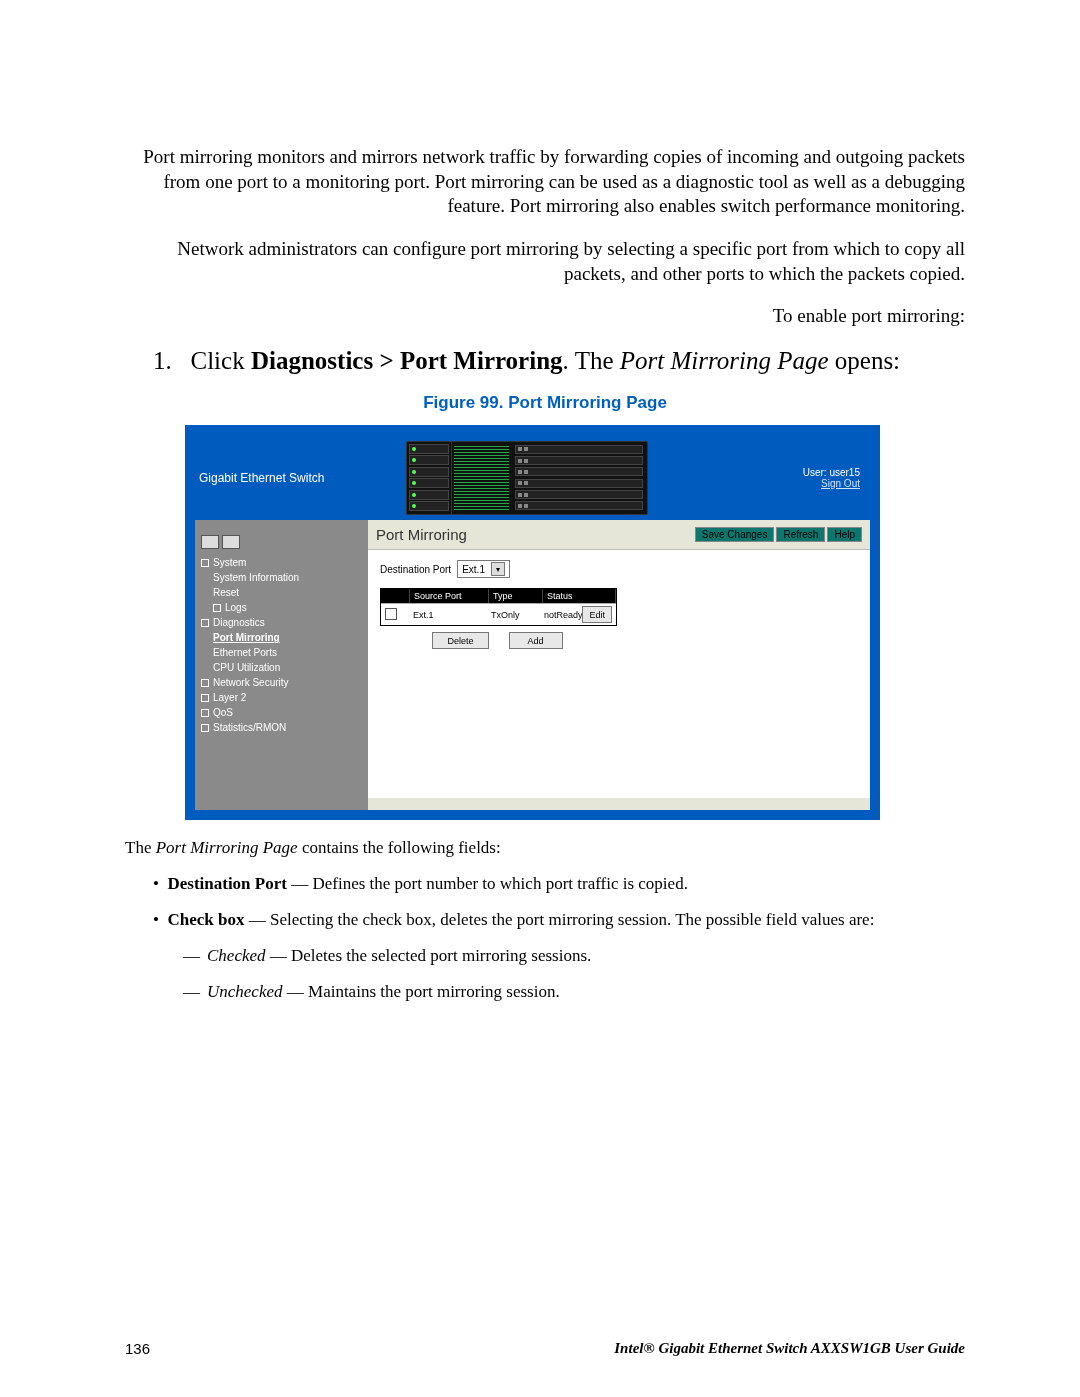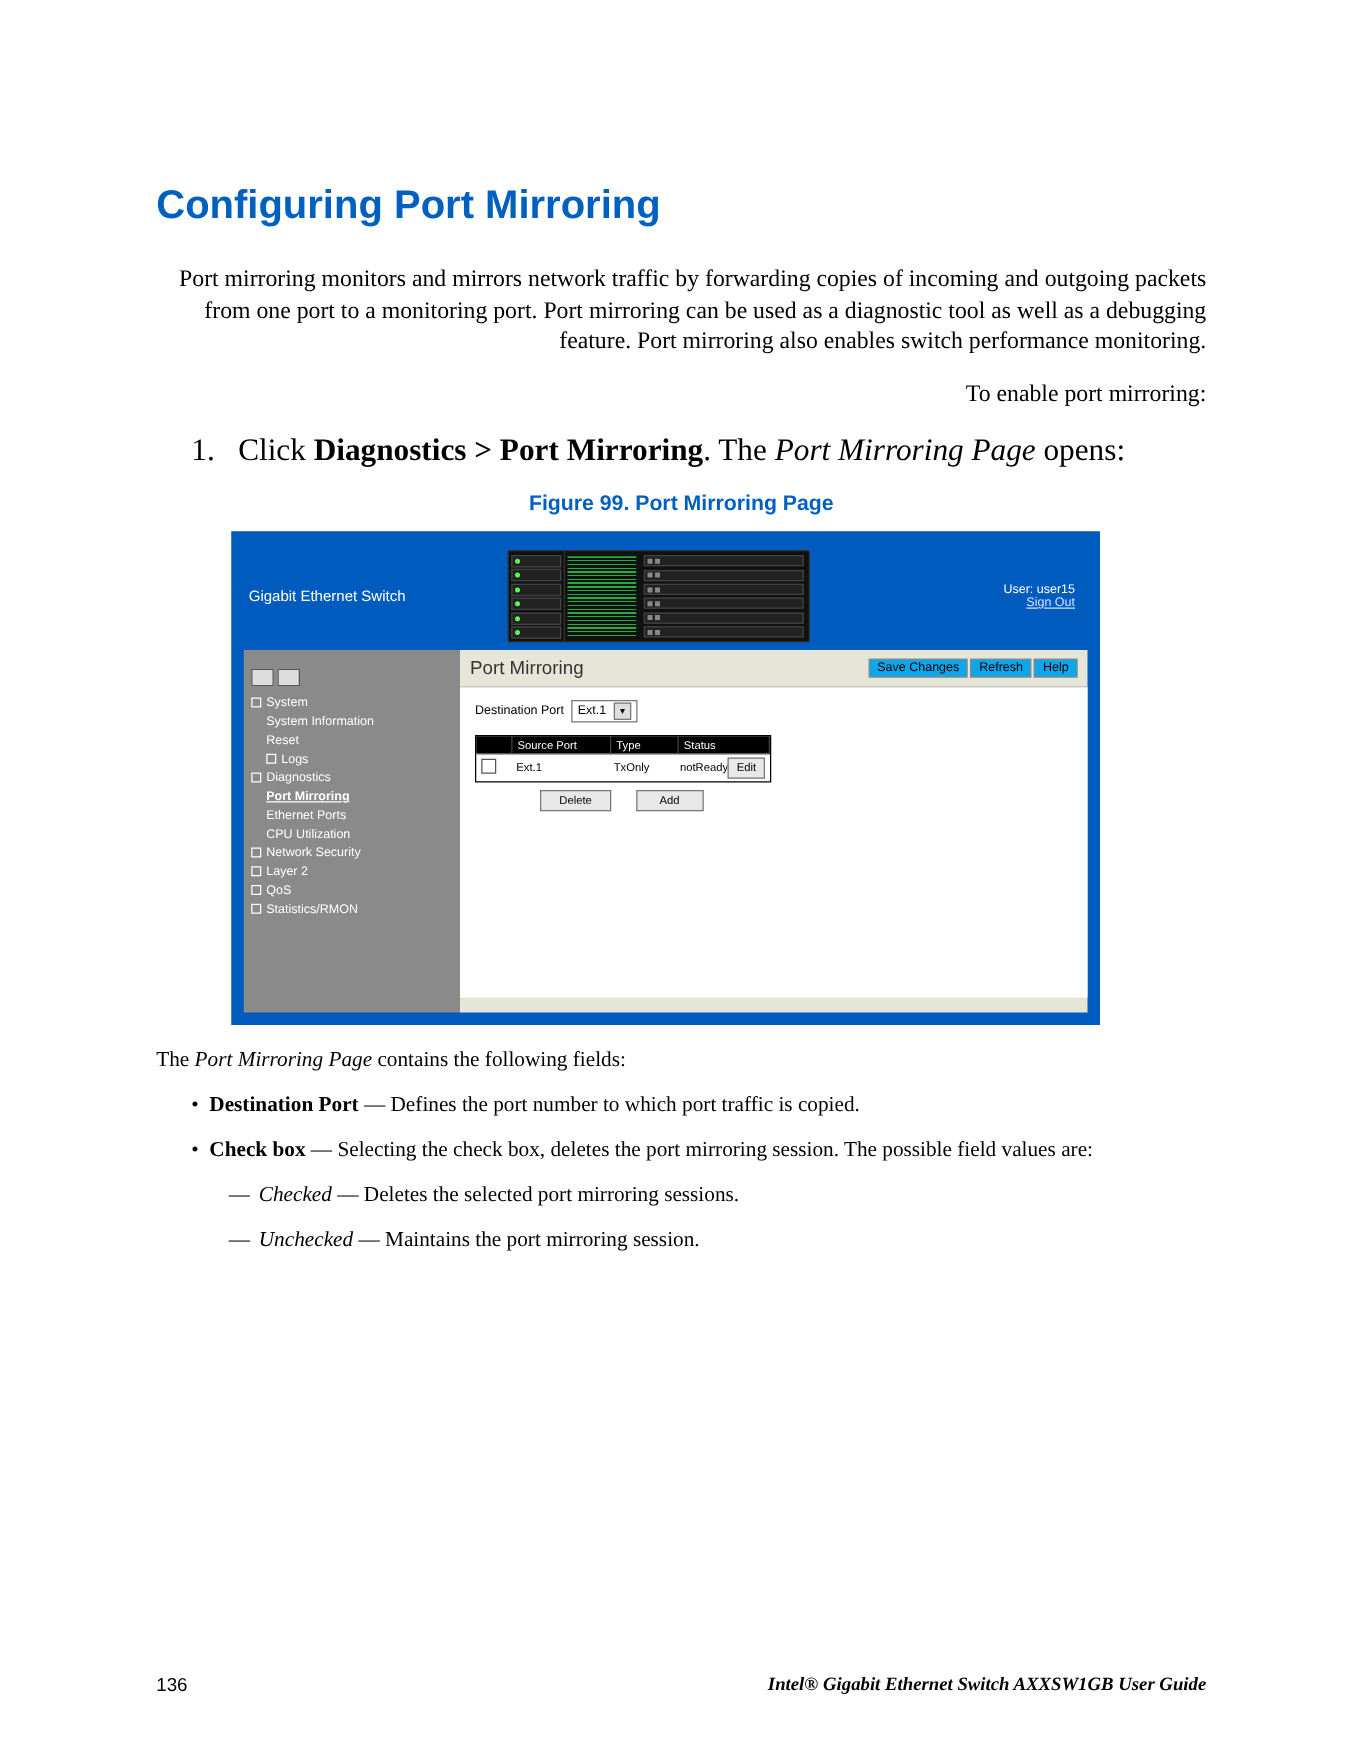--- a/index.html
+++ b/index.html
@@ -176,21 +176,21 @@
     padding:6px 8px;
     border-bottom:1px solid #bbb;
   }
   .content-hdr .ptitle{
     color:#333;
     font-size:15px;
   }
   .tbtns{display:flex;gap:2px;}
   .tbtn{
     font-size:10px;
-    background:#0ea5e9;
+    background:#0f766e;
     border:1px solid #888;
     padding:1px 6px;
   }
   .cmain{
     background:#fff;
     margin:0;
     height:248px;
     padding:10px 12px;
     box-sizing:border-box;
     font-size:10px;
@@ -226,23 +226,23 @@
     justify-content:space-between;
     font-size:15px;
   }
   .footer .pn{font-family:Arial,Helvetica,sans-serif;}
   .footer .gt{font-style:italic;font-weight:bold;}
 </style>
 </head>
 <body>
 
 <div class="page">
-  <h1 class="title">Configuring Port Mirroring</h1>
 
   <p class="body">Port mirroring monitors and mirrors network traffic by forwarding copies of incoming and outgoing packets from one port to a monitoring port. Port mirroring can be used as a diagnostic tool as well as a debugging feature. Port mirroring also enables switch performance monitoring.</p>
+  <p class="body">Network administrators can configure port mirroring by selecting a specific port from which to copy all packets, and other ports to which the packets copied.</p>
   <p class="body">To enable port mirroring:</p>
 
   <p class="step">
     1.&nbsp;&nbsp;&nbsp;<span>Click </span><b>Diagnostics &gt; Port Mirroring</b><span>. The </span><i>Port Mirroring Page</i><span> opens:</span>
   </p>
 
   <div class="figcap">Figure 99. Port Mirroring Page</div>
 
   <div class="shot">
     <div class="shot-hdr">

